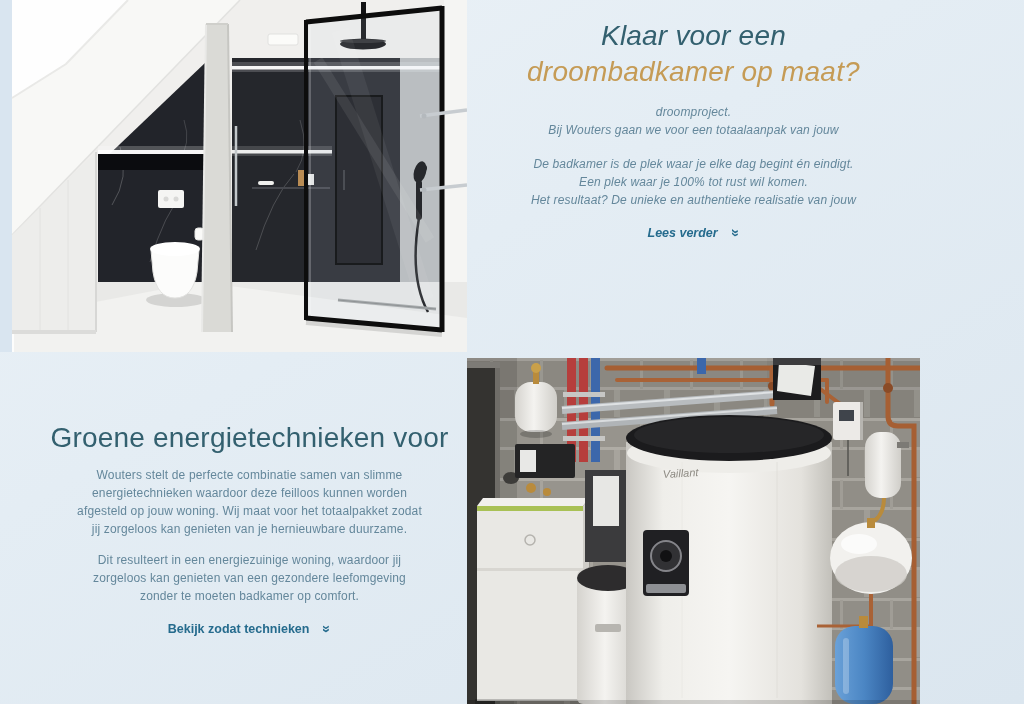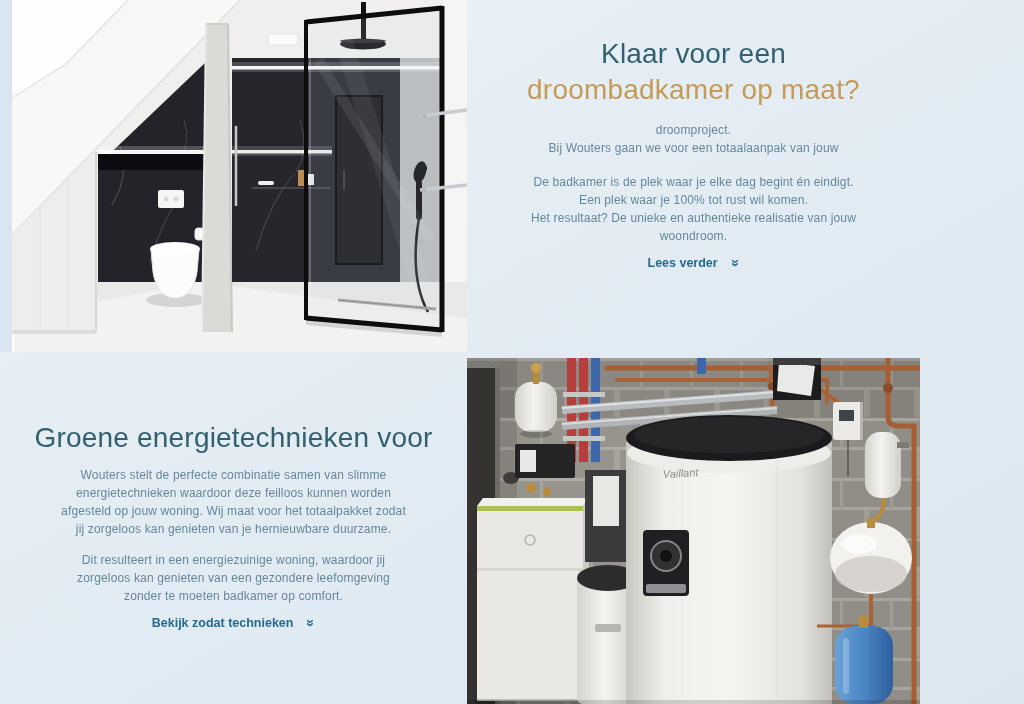--- a/index.html
+++ b/index.html
@@ -10,39 +10,39 @@
   }
   .photo{position:absolute;overflow:hidden;}
   .photo svg{display:block;width:100%;height:100%;}
   .photo-bathroom{left:0;top:0;width:467px;height:352px;}
   .photo-boiler{left:467px;top:358px;width:453px;height:346px;}
 
   .panel{
     position:absolute;display:flex;flex-direction:column;align-items:center;
     text-align:center;box-sizing:border-box;
   }
-  .panel-top{left:467px;top:0;width:453px;height:352px;padding-top:36px;}
-  .panel-bottom{left:0;top:352px;width:467px;height:352px;padding-top:68px;}
+  .panel-top{left:467px;top:0;width:453px;height:352px;padding-top:18px;font-style:italic;}
+  .panel-bottom{left:16px;top:352px;width:467px;height:352px;padding-top:68px;}
 
   .heading{margin:0;font-weight:400;font-size:28px;line-height:36px;letter-spacing:.2px;}
   .h-line{display:block;white-space:nowrap;}
   .teal{color:#33606f;}
   .gold{color:#c59b55;}
 
   .para{margin:0;}
   .para.m-a{margin-top:13px;}
   .para.m-b{margin-top:16px;}
   .para.m-c{}
   .para.m-d{margin-top:10px;}
   .p-line{
     font-size:12px;line-height:18px;color:#64879b;letter-spacing:.15px;white-space:nowrap;
   }
 
   .cta-link{
-    margin-top:11px;display:inline-flex;align-items:center;gap:14px;
+    margin-top:17px;display:inline-flex;align-items:center;gap:14px;
     font-size:12.5px;font-weight:700;color:#256b8d;text-decoration:none;cursor:pointer;
   }
   .chev{
     display:inline-block;transform:rotate(90deg);font-size:14px;line-height:1;
     font-weight:700;color:#256b8d;
   }
 </style>
 </head>
 <body>
 
@@ -186,21 +186,20 @@
     <div class="para m-a">
       <div class="p-line">droomproject.</div>
       <div class="p-line">Bij Wouters gaan we voor een totaalaanpak van jouw</div>
     </div>
     <div class="para m-b">
       <div class="p-line">De badkamer is de plek waar je elke dag begint én eindigt.</div>
       <div class="p-line">Een plek waar je 100% tot rust wil komen.</div>
     </div>
     <div class="para m-c">
       <div class="p-line">Het resultaat? De unieke en authentieke realisatie van jouw</div>
-      <div class="p-line">woondroom.</div>
     </div>
     <a class="cta-link" href="#">
       <span>Lees verder</span>
       <span class="chev">»</span>
     </a>
   </section>
 
   <section class="panel panel-bottom">
     <h2 class="heading">
       <span class="h-line teal">Groene energietechnieken voor</span>

